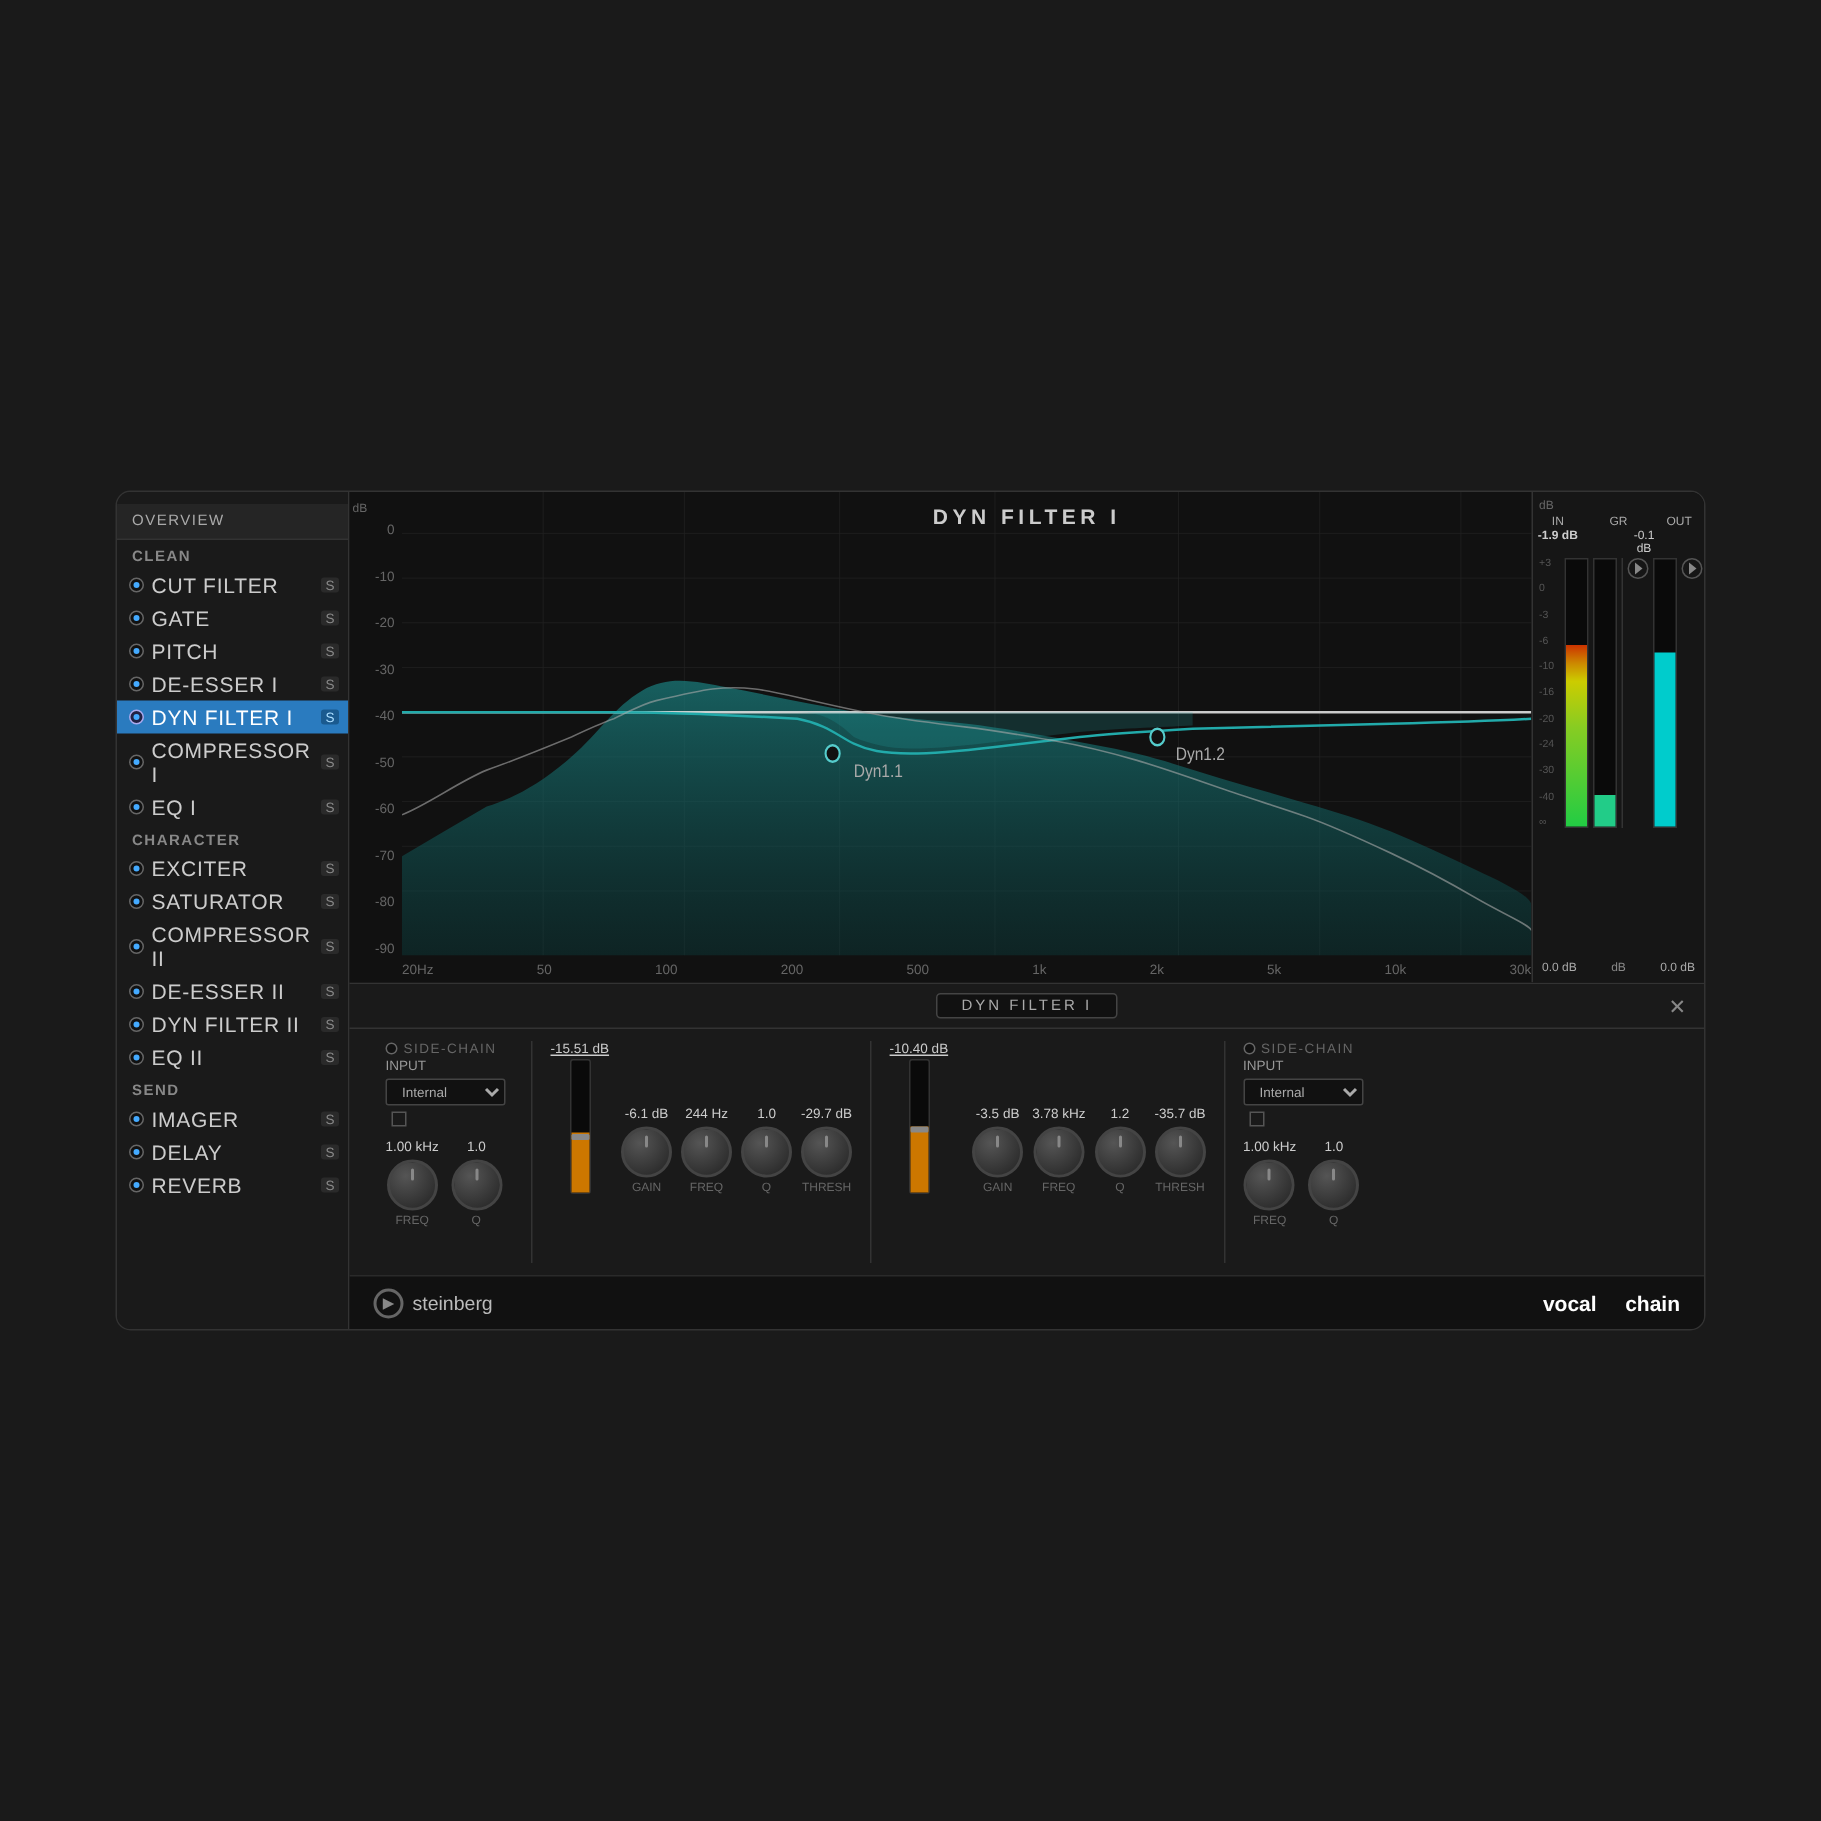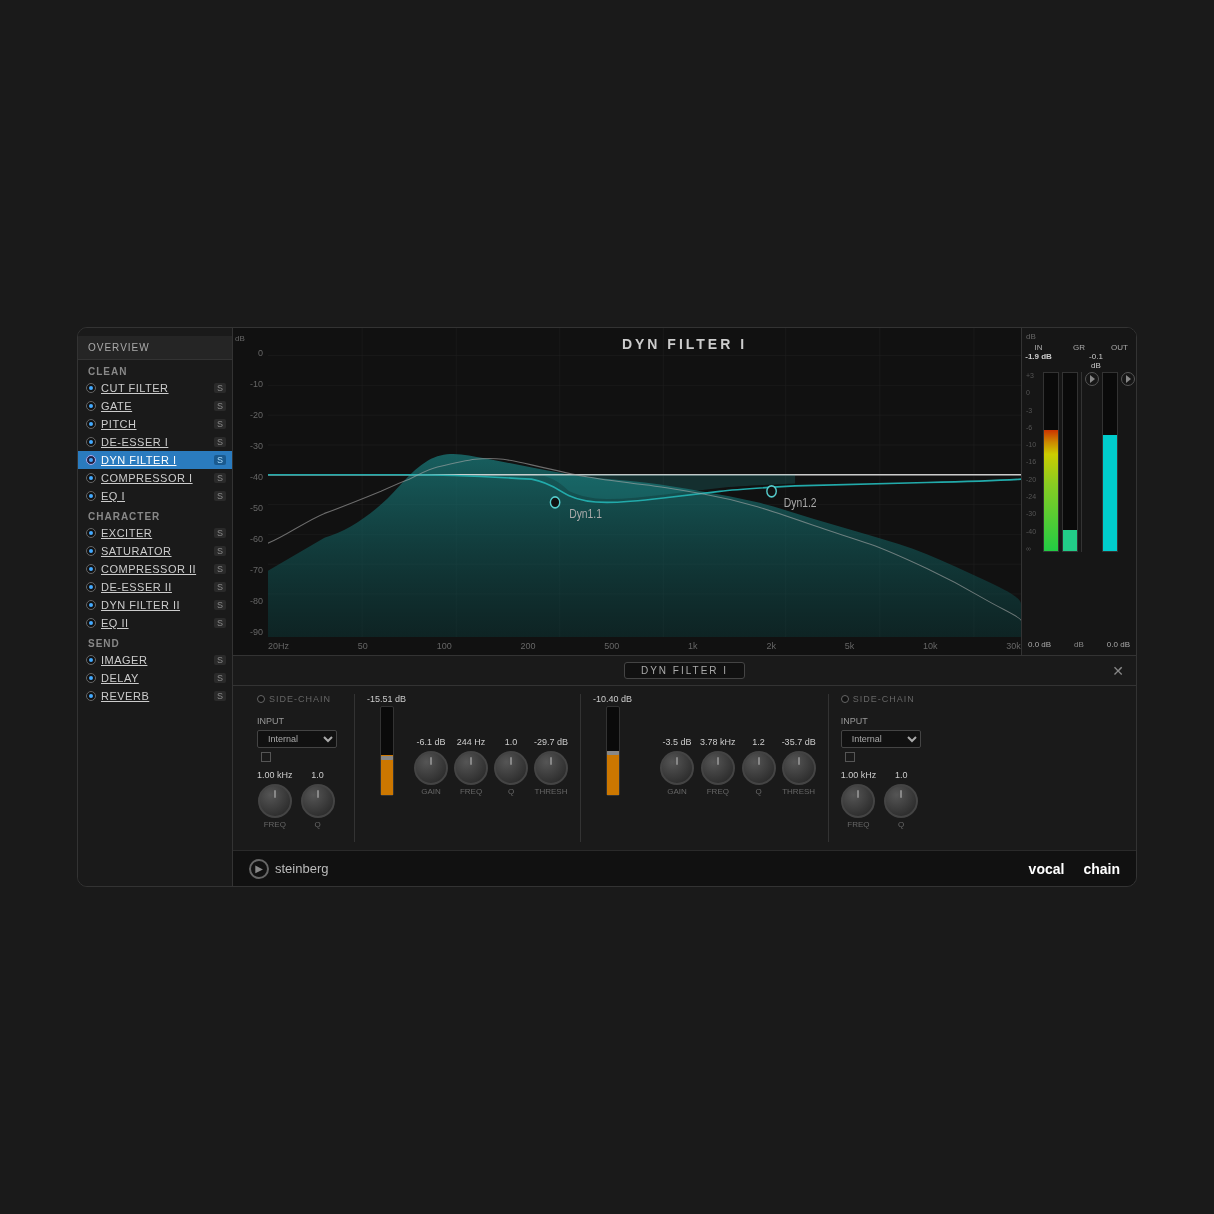--- a/index.html
+++ b/index.html
@@ -65,24 +65,23 @@
     }
     .sidebar-item.active .dot { border-color: #aae; background: #224; }
     .sidebar-item .dot-inner {
       width: 4px;
       height: 4px;
       border-radius: 50%;
       background: #4af;
     }
     .sidebar-item-name {
       color: #ccc;
-      font-size: 11px;
+      font-size: 14px;
       flex: 1;
       letter-spacing: 0.5px;
-      text-decoration: underline;
     }
     .sidebar-item.active .sidebar-item-name { color: #fff; }
     .sidebar-item .s-badge {
       color: #888;
       font-size: 9px;
       margin-left: 2px;
       background: #2a2a2a;
       padding: 0 3px;
       border-radius: 2px;
     }
@@ -179,21 +178,21 @@
       align-items: flex-start;
       padding: 0 12px;
       border-right: 1px solid #333;
       min-width: 100px;
     }
     .filter-section:last-child { border-right: none; }
     .section-label {
       color: #666;
       font-size: 9px;
       letter-spacing: 1px;
-      margin-bottom: 12px;
+      margin-bottom: 1px;
       display: flex;
       align-items: center;
       gap: 4px;
     }
     .section-circle {
       width: 8px; height: 8px;
       border-radius: 50%;
       border: 1px solid #666;
       background: #111;
     }
@@ -259,20 +258,21 @@
     .fader-group {
       display: flex;
       flex-direction: column;
       align-items: center;
       position: relative;
     }
     .fader-value {
       color: #ccc;
       font-size: 9px;
       margin-bottom: 2px;
+      text-decoration: underline;
     }
     .fader-track {
       width: 14px;
       height: 90px;
       background: #0a0a0a;
       border: 1px solid #333;
       border-radius: 2px;
       position: relative;
     }
     .fader-fill-orange {
@@ -681,21 +681,21 @@
             <div style="display:flex;gap:16px;align-items:flex-end;">
 
               <div class="fader-group">
                 <div class="fader-value">-10.40 dB</div>
                 <div class="fader-track">
                   <div class="fader-fill-orange" style="height:50%;"></div>
                   <div class="fader-handle" style="bottom:45%;"></div>
                 </div>
               </div>
 
-              <div style="display:flex;gap:6px;align-items:flex-end;margin-left:12px;">
+              <div style="display:flex;gap:6px;align-items:flex-end;">
                 <div class="knob-group">
                   <div class="knob-value">-3.5 dB</div>
                   <div class="knob"></div>
                   <div class="knob-label">GAIN</div>
                 </div>
                 <div class="knob-group">
                   <div class="knob-value">3.78 kHz</div>
                   <div class="knob"></div>
                   <div class="knob-label">FREQ</div>
                 </div>

